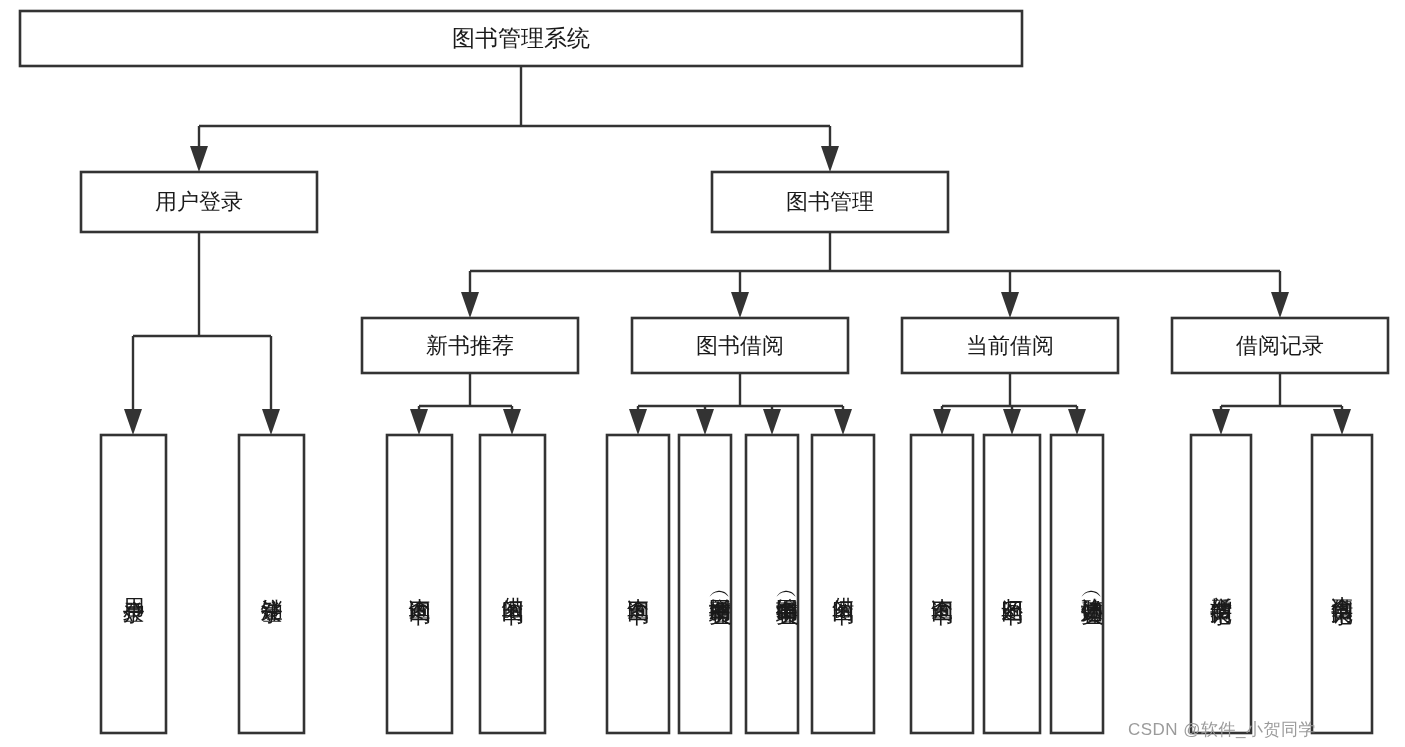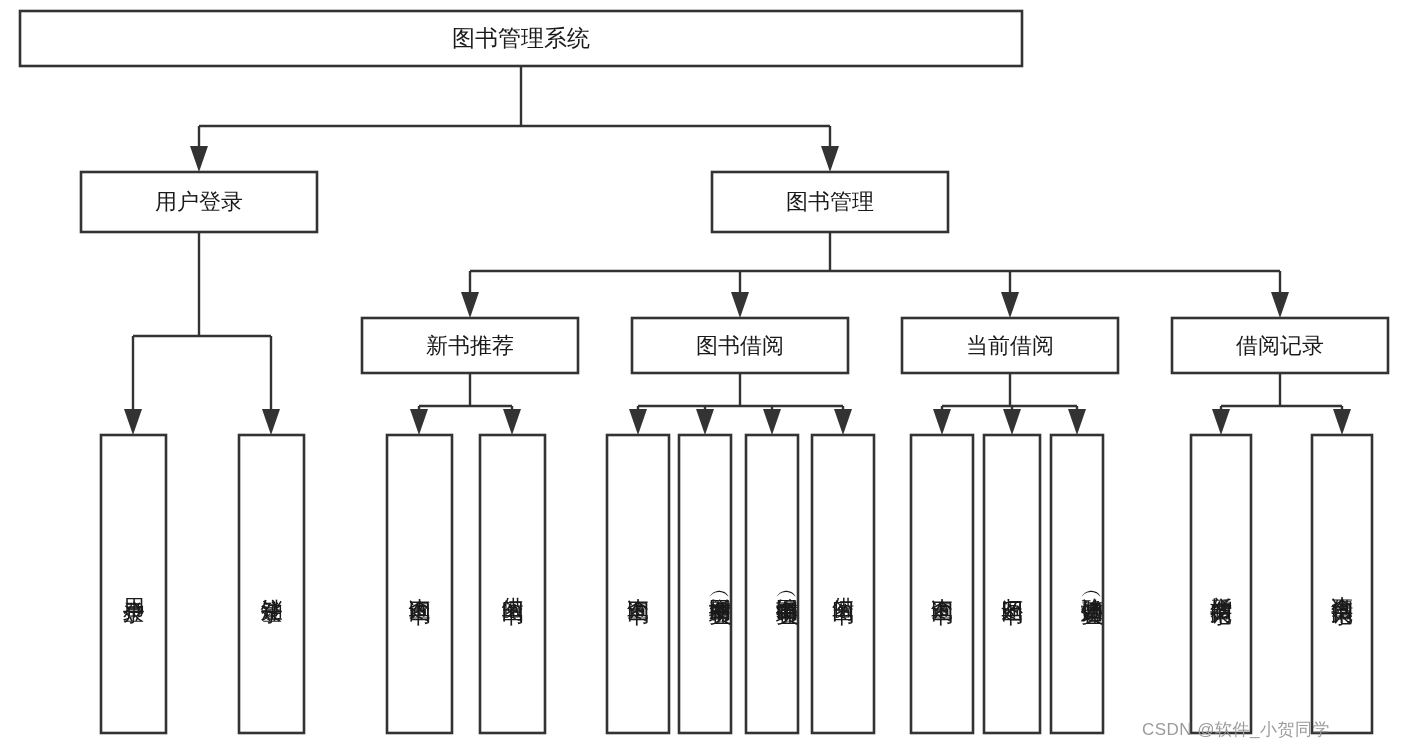--- a/index.html
+++ b/index.html
@@ -62,21 +62,21 @@
     letter-spacing: 2px;
     text-align: center;
     display: flex;
     align-items: center;
     justify-content: center;
     white-space: nowrap;
     pointer-events: none;
   }
   .watermark {
     position: absolute;
-    right: 8px;
+    right: 22px;
     bottom: 6px;
     font-family: "Liberation Sans", "DejaVu Sans", sans-serif;
     font-size: 17px;
     color: #9b9b9b;
     letter-spacing: 0.5px;
     white-space: nowrap;
   }
 </style>
 </head>
 <body>

